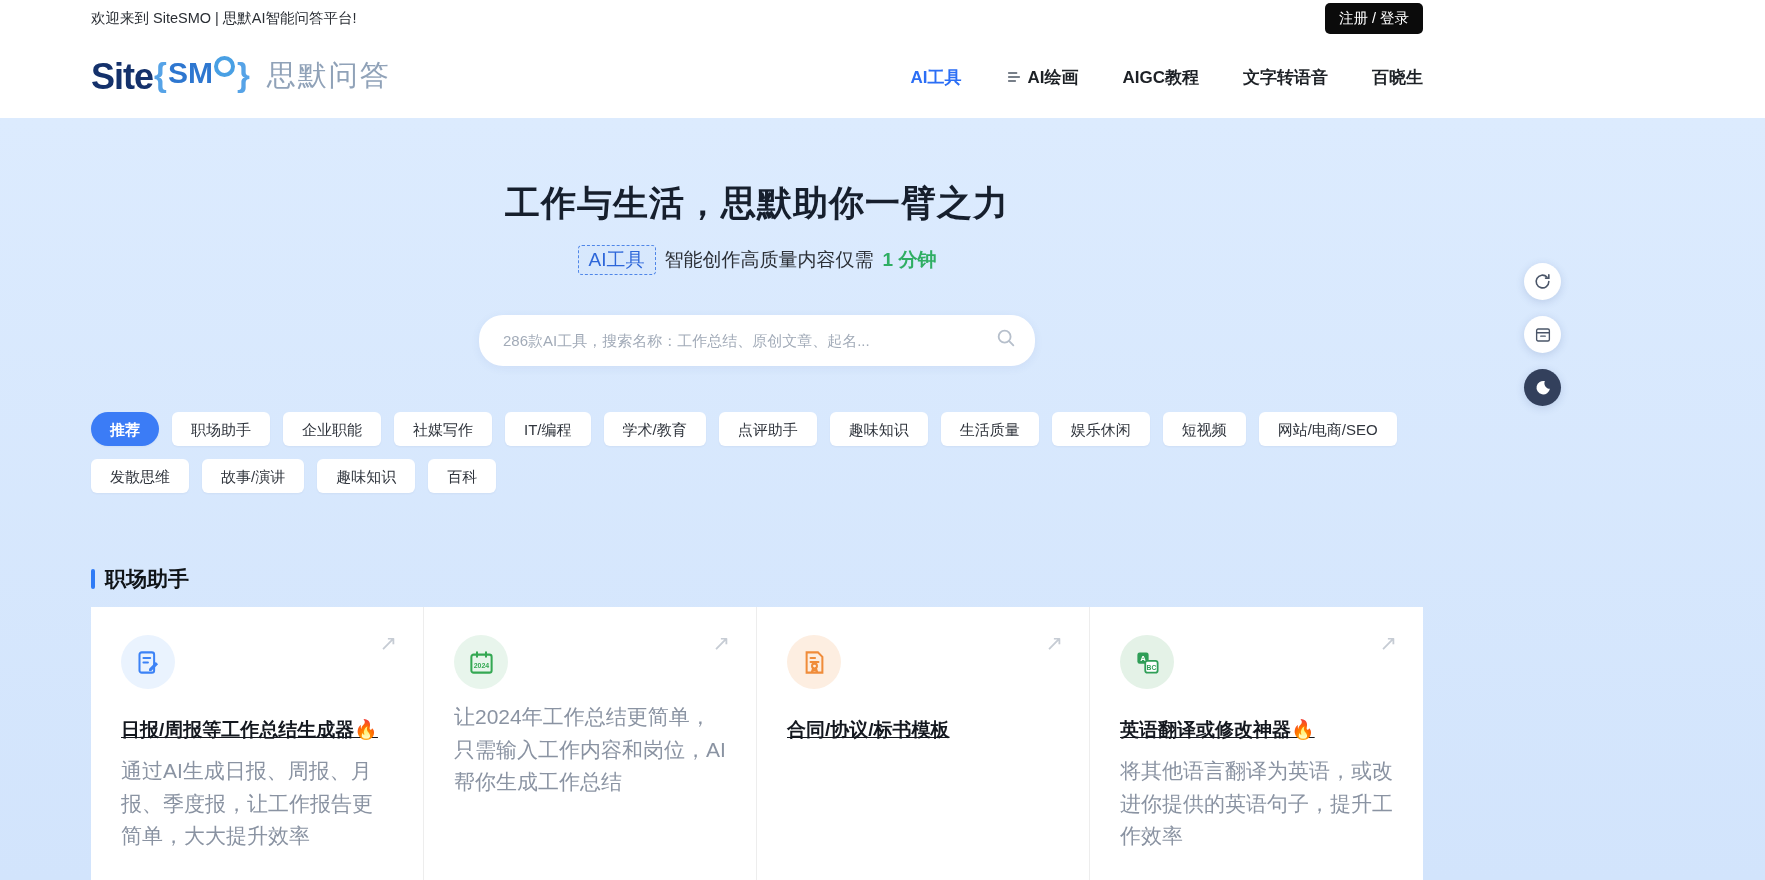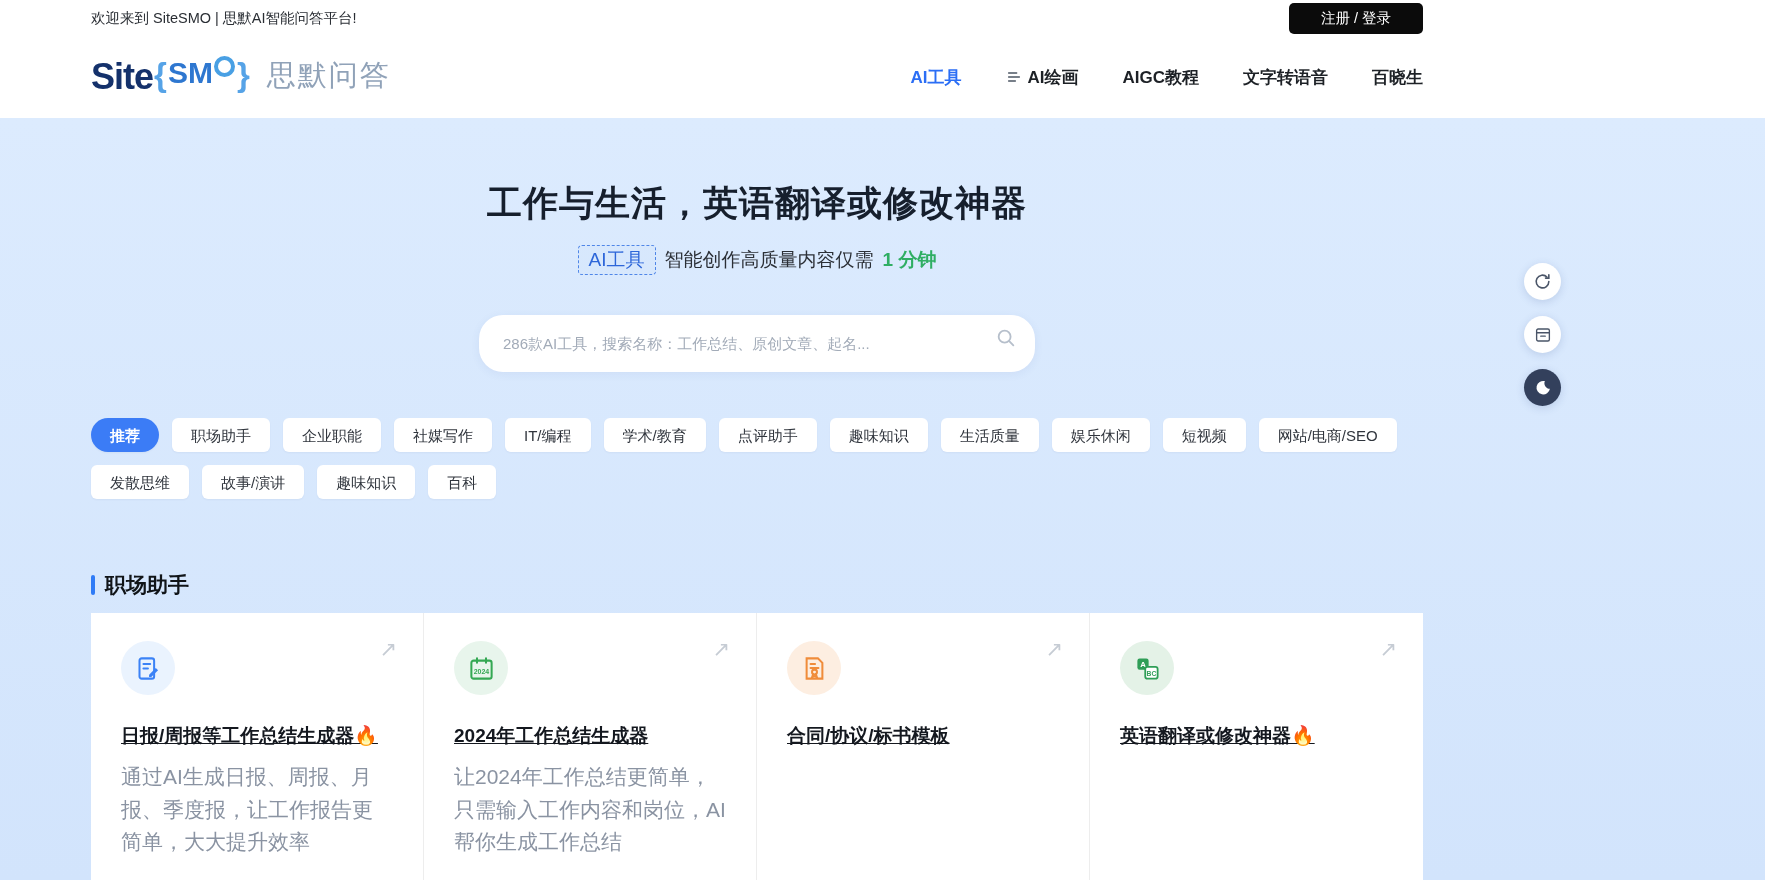--- a/index.html
+++ b/index.html
@@ -9,21 +9,21 @@
     background:#ffffff; position:relative; color:#222;
   }
   .container { width:1332px; margin-left:91px; }
 
   
   .topbar { height:36px; background:#fff; }
   .topbar-inner { height:36px; display:flex; align-items:center; justify-content:space-between; }
   .welcome { font-size:14.5px; color:#2a2e34; }
   .auth-btn {
     background:#0b0b0b; color:#fff; border:none; border-radius:5px;
-    padding:6px 32px; font-size:14.5px; cursor:pointer; font-family:inherit;
+    padding:6px 14px; font-size:14.5px; cursor:pointer; font-family:inherit;
   }
 
   
   .header { height:82px; background:#fff; }
   .header-inner { height:82px; display:flex; align-items:center; justify-content:space-between; }
   .logo { display:flex; cursor:pointer; }
   .lg-site { font-size:36px; font-weight:800; color:#14316b; letter-spacing:-1px; }
   .lg-brace { font-size:33px; font-weight:700; color:#56a3e7; margin:0 1px; }
   .lg-sm { font-size:30px; font-weight:700; color:#2e77d0; letter-spacing:0; }
   .lg-o { width:21px; height:21px; border:4px solid #49a0e4; border-radius:50%; display:inline-block; margin:0 1px; }
@@ -35,21 +35,21 @@
 
   
   .hero { height:762px; background:linear-gradient(180deg,#dcebfe 0%,#d2e4fc 100%); }
   .hero-title { text-align:center; font-size:35px; font-weight:800; color:#161f2d; padding-top:62px; letter-spacing:1px; width:1332px; margin-left:91px; }
   .hero-sub { margin-top:18px; display:flex; justify-content:center; align-items:center; gap:9px; font-size:19px; color:#2b2f36; font-weight:500; width:1332px; margin-left:91px; }
   .badge { border:1px dashed #4f86e8; color:#2d66d9; background:rgba(214,230,252,.6); padding:1px 10px; border-radius:4px; }
   .green { color:#2fae63; font-weight:800; }
 
   .search-wrap { width:556px; margin:40px 0 0 479px; position:relative; }
   .search-input {
-    width:100%; height:57px; border:none; border-radius:24px; outline:none;
+    width:100%; height:51px; border:none; border-radius:24px; outline:none;
     padding:0 54px 0 24px; font-size:15px; color:#333; background:#fff;
     box-shadow:0 2px 10px rgba(60,90,150,.07); font-family:inherit;
   }
   .search-input::placeholder { color:#a2abb8; }
   .search-icon { position:absolute; right:18px; top:12px; color:#b6bfcb; cursor:pointer; }
 
   
   .filters { margin-top:46px; display:flex; flex-wrap:wrap; gap:13px 13px; }
   .chip {
     height:34px; padding:9px 19px; background:#fff; border:none; border-radius:6px;
@@ -119,21 +119,21 @@
           <span>文字转语音</span>
         </div>
         <div class="nav-item">
           <span>百晓生</span>
         </div>
       </nav>
   </div>
 </header>
 
 <div class="hero">
-  <h1 class="hero-title">工作与生活，英语翻译或修改神器</h1>
+  <h1 class="hero-title">工作与生活，思默助你一臂之力</h1>
 
   <div class="hero-sub">
     <span class="badge">AI工具</span>
     <span>智能创作高质量内容仅需</span>
     <span class="green">1 分钟</span>
   </div>
 
   <div class="search-wrap">
     <input class="search-input" type="text" placeholder="286款AI工具，搜索名称：工作总结、原创文章、起名..." style="">
     <span class="search-icon">
@@ -183,21 +183,20 @@
       </div>
       <div class="card">
         <div class="card-icon" style="background: rgb(232, 245, 236); color: rgb(52, 168, 83);">
           <svg viewBox="0 0 24 24" width="27" height="27" fill="none" stroke="currentColor" stroke-width="1.8" stroke-linecap="round">
             <rect x="3" y="5" width="18" height="16" rx="2"></rect>
             <path d="M8 2.8v4M16 2.8v4"></path>
             <text x="12" y="17" font-size="6.2" text-anchor="middle" fill="currentColor" stroke="none" font-weight="bold">2024</text>
           </svg>
         </div>
         <span class="card-arrow">↗</span>
-        <div class="card-title">2024年工作总结生成器</div>
         <div class="card-desc">让2024年工作总结更简单，只需输入工作内容和岗位，AI帮你生成工作总结</div>
       </div>
       <div class="card">
         <div class="card-icon" style="background: rgb(253, 238, 225); color: rgb(240, 140, 58);">
           <svg viewBox="0 0 24 24" width="27" height="27" fill="none" stroke="currentColor" stroke-width="1.8" stroke-linecap="round">
             <path d="M5 3h10l4 4v14H5z"></path>
             <path d="M8.5 8h4M8.5 11.5h7"></path>
             <circle cx="12" cy="15.2" r="2.2"></circle>
             <path d="M10.8 17l-.9 2.6 2.1-.9 2.1.9-.9-2.6"></path>
           </svg>
@@ -209,20 +208,21 @@
         <div class="card-icon" style="background: rgb(228, 242, 231); color: rgb(47, 158, 87);">
           <svg viewBox="0 0 24 24" width="27" height="27">
             <rect x="3" y="3" width="10" height="10" rx="2" fill="currentColor"></rect>
             <text x="8" y="10.6" font-size="7" text-anchor="middle" fill="#ffffff" font-weight="bold">A</text>
             <rect x="10" y="10.5" width="11" height="10.5" rx="2" fill="#ffffff" stroke="currentColor" stroke-width="1.6"></rect>
             <text x="15.5" y="18.3" font-size="6" text-anchor="middle" fill="currentColor" font-weight="bold">BC</text>
           </svg>
         </div>
         <span class="card-arrow">↗</span>
         <div class="card-title">英语翻译或修改神器🔥</div>
+        <div class="card-desc">将其他语言翻译为英语，或改进你提供的英语句子，提升工作效率</div>
       </div>
     </div>
 </div>
 
 <div class="floats">
     <button class="float-btn">
       <span style="display: flex;">
         <svg viewBox="0 0 24 24" width="19" height="19" fill="none" stroke="currentColor" stroke-width="2" stroke-linecap="round">
           <path d="M20 12a8 8 0 1 1-2.4-5.7"></path>
           <path d="M20 3.5v4.2h-4.2"></path>

